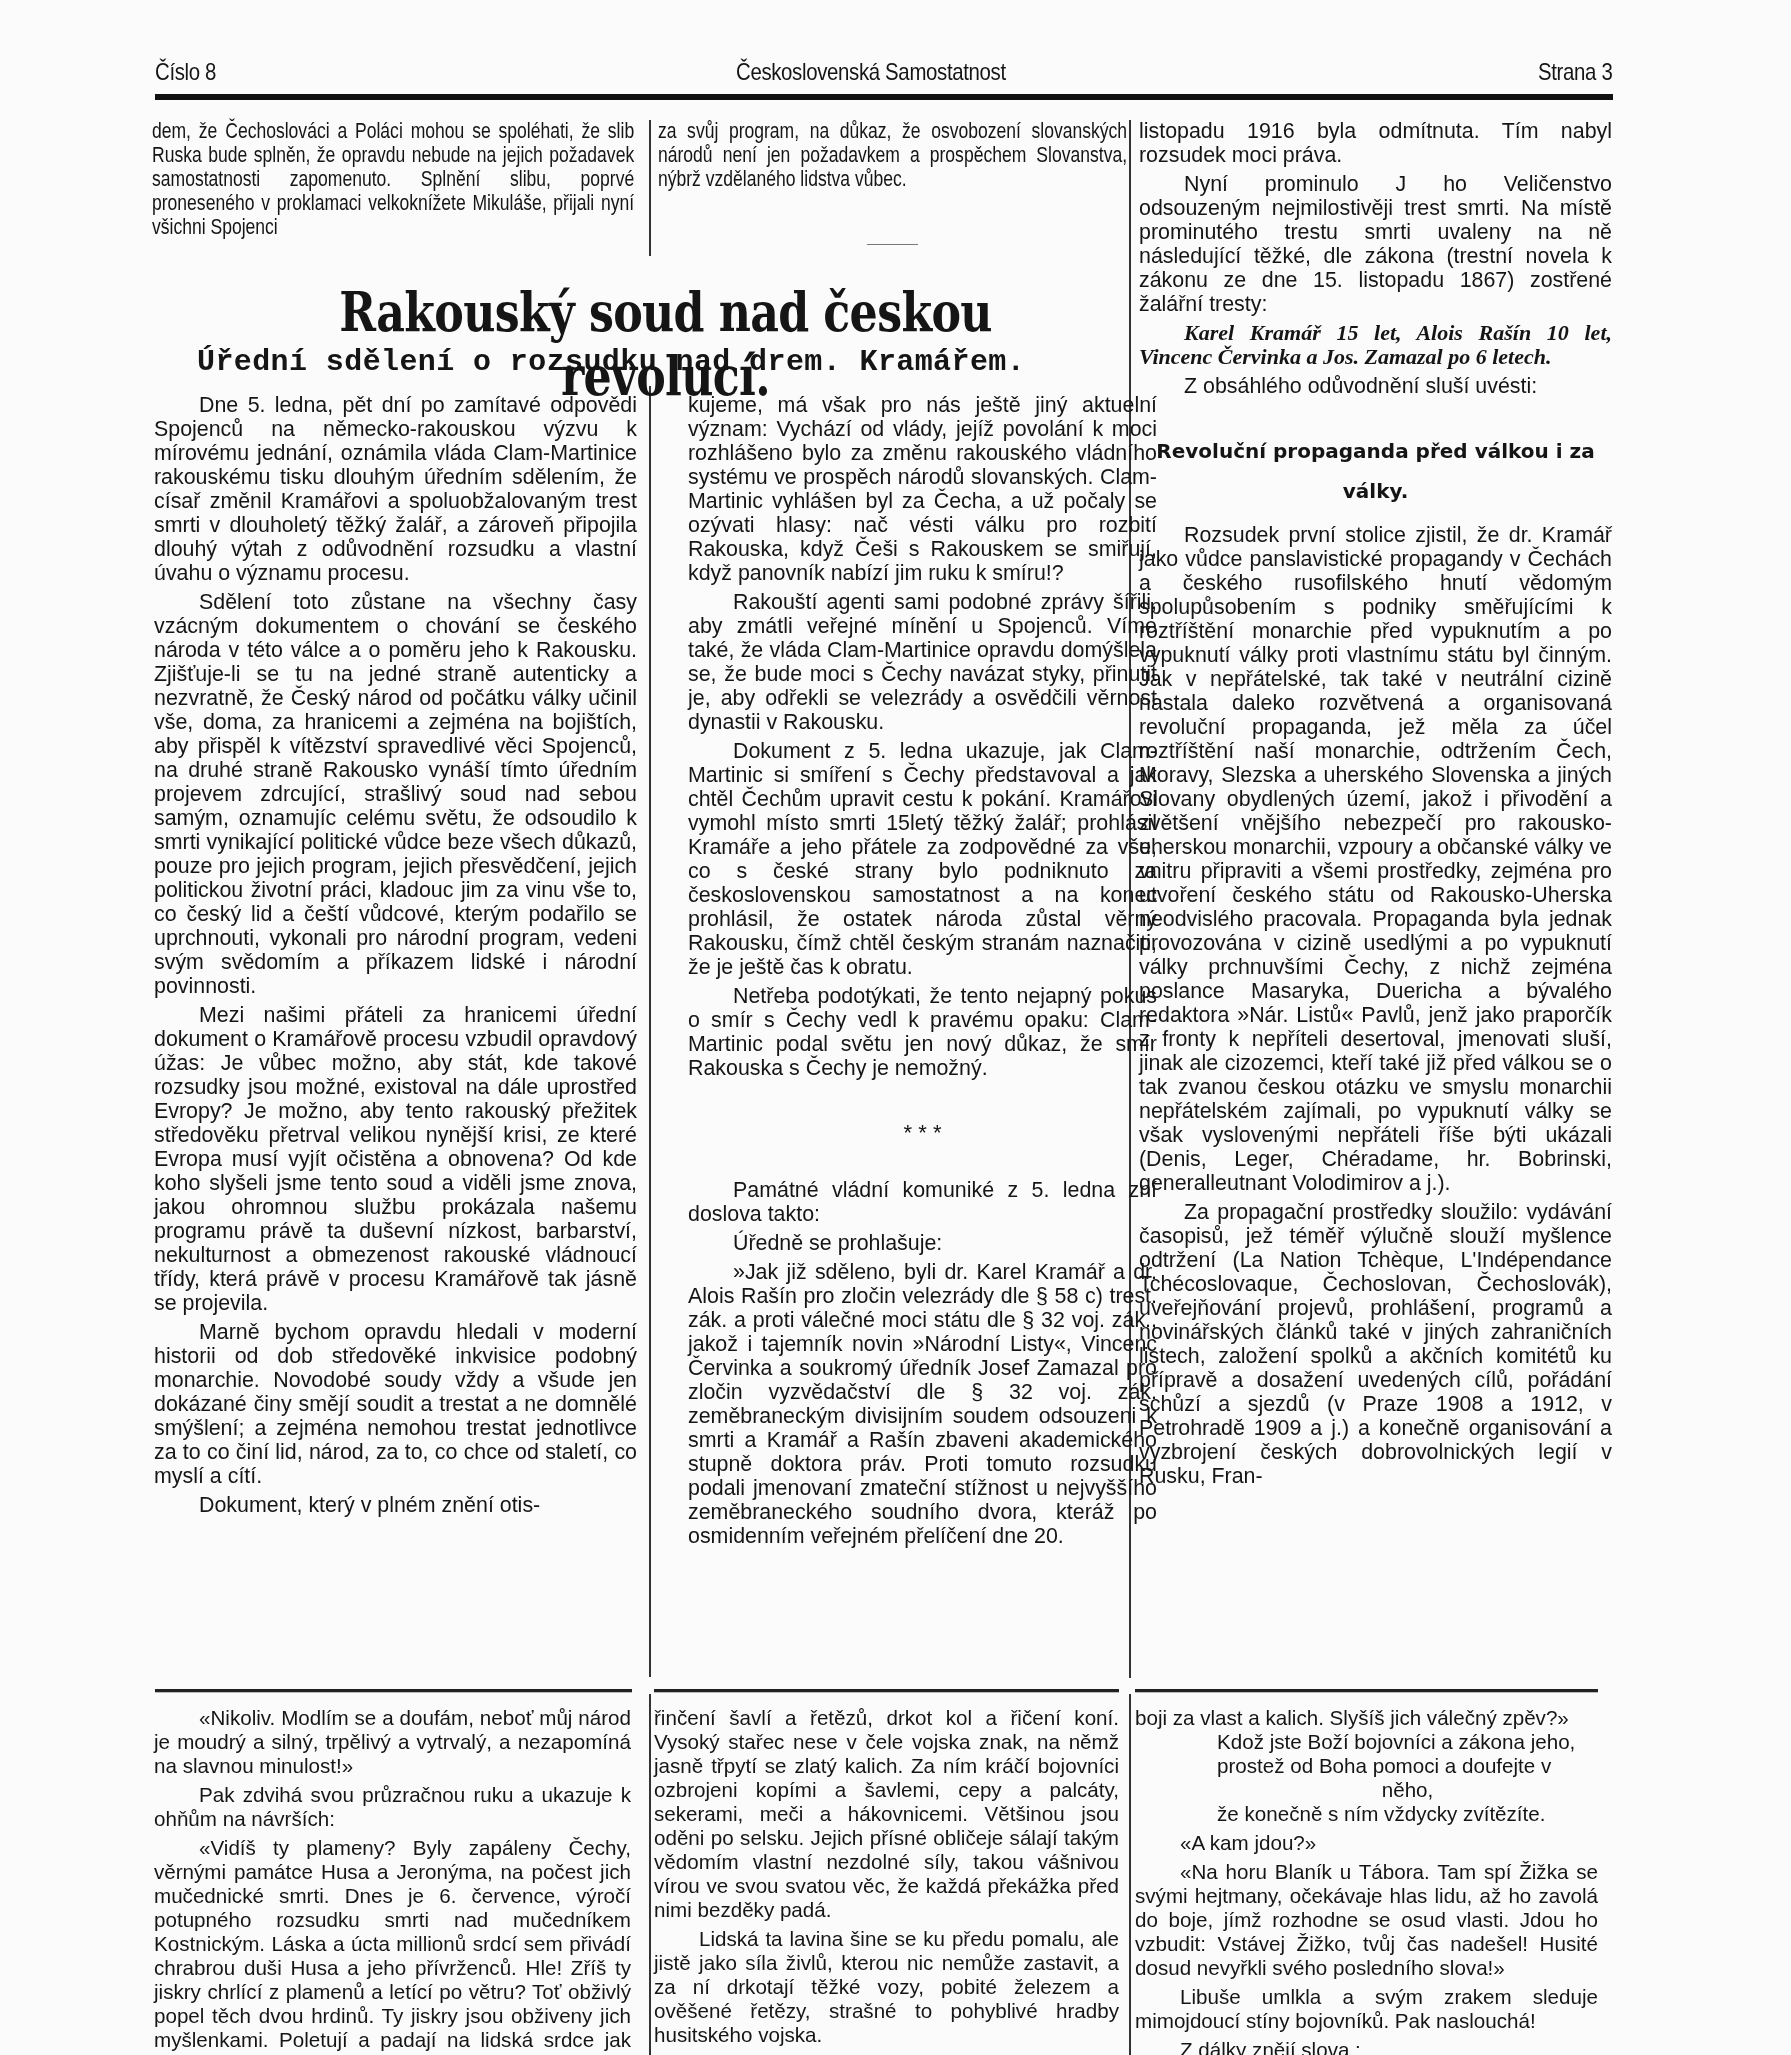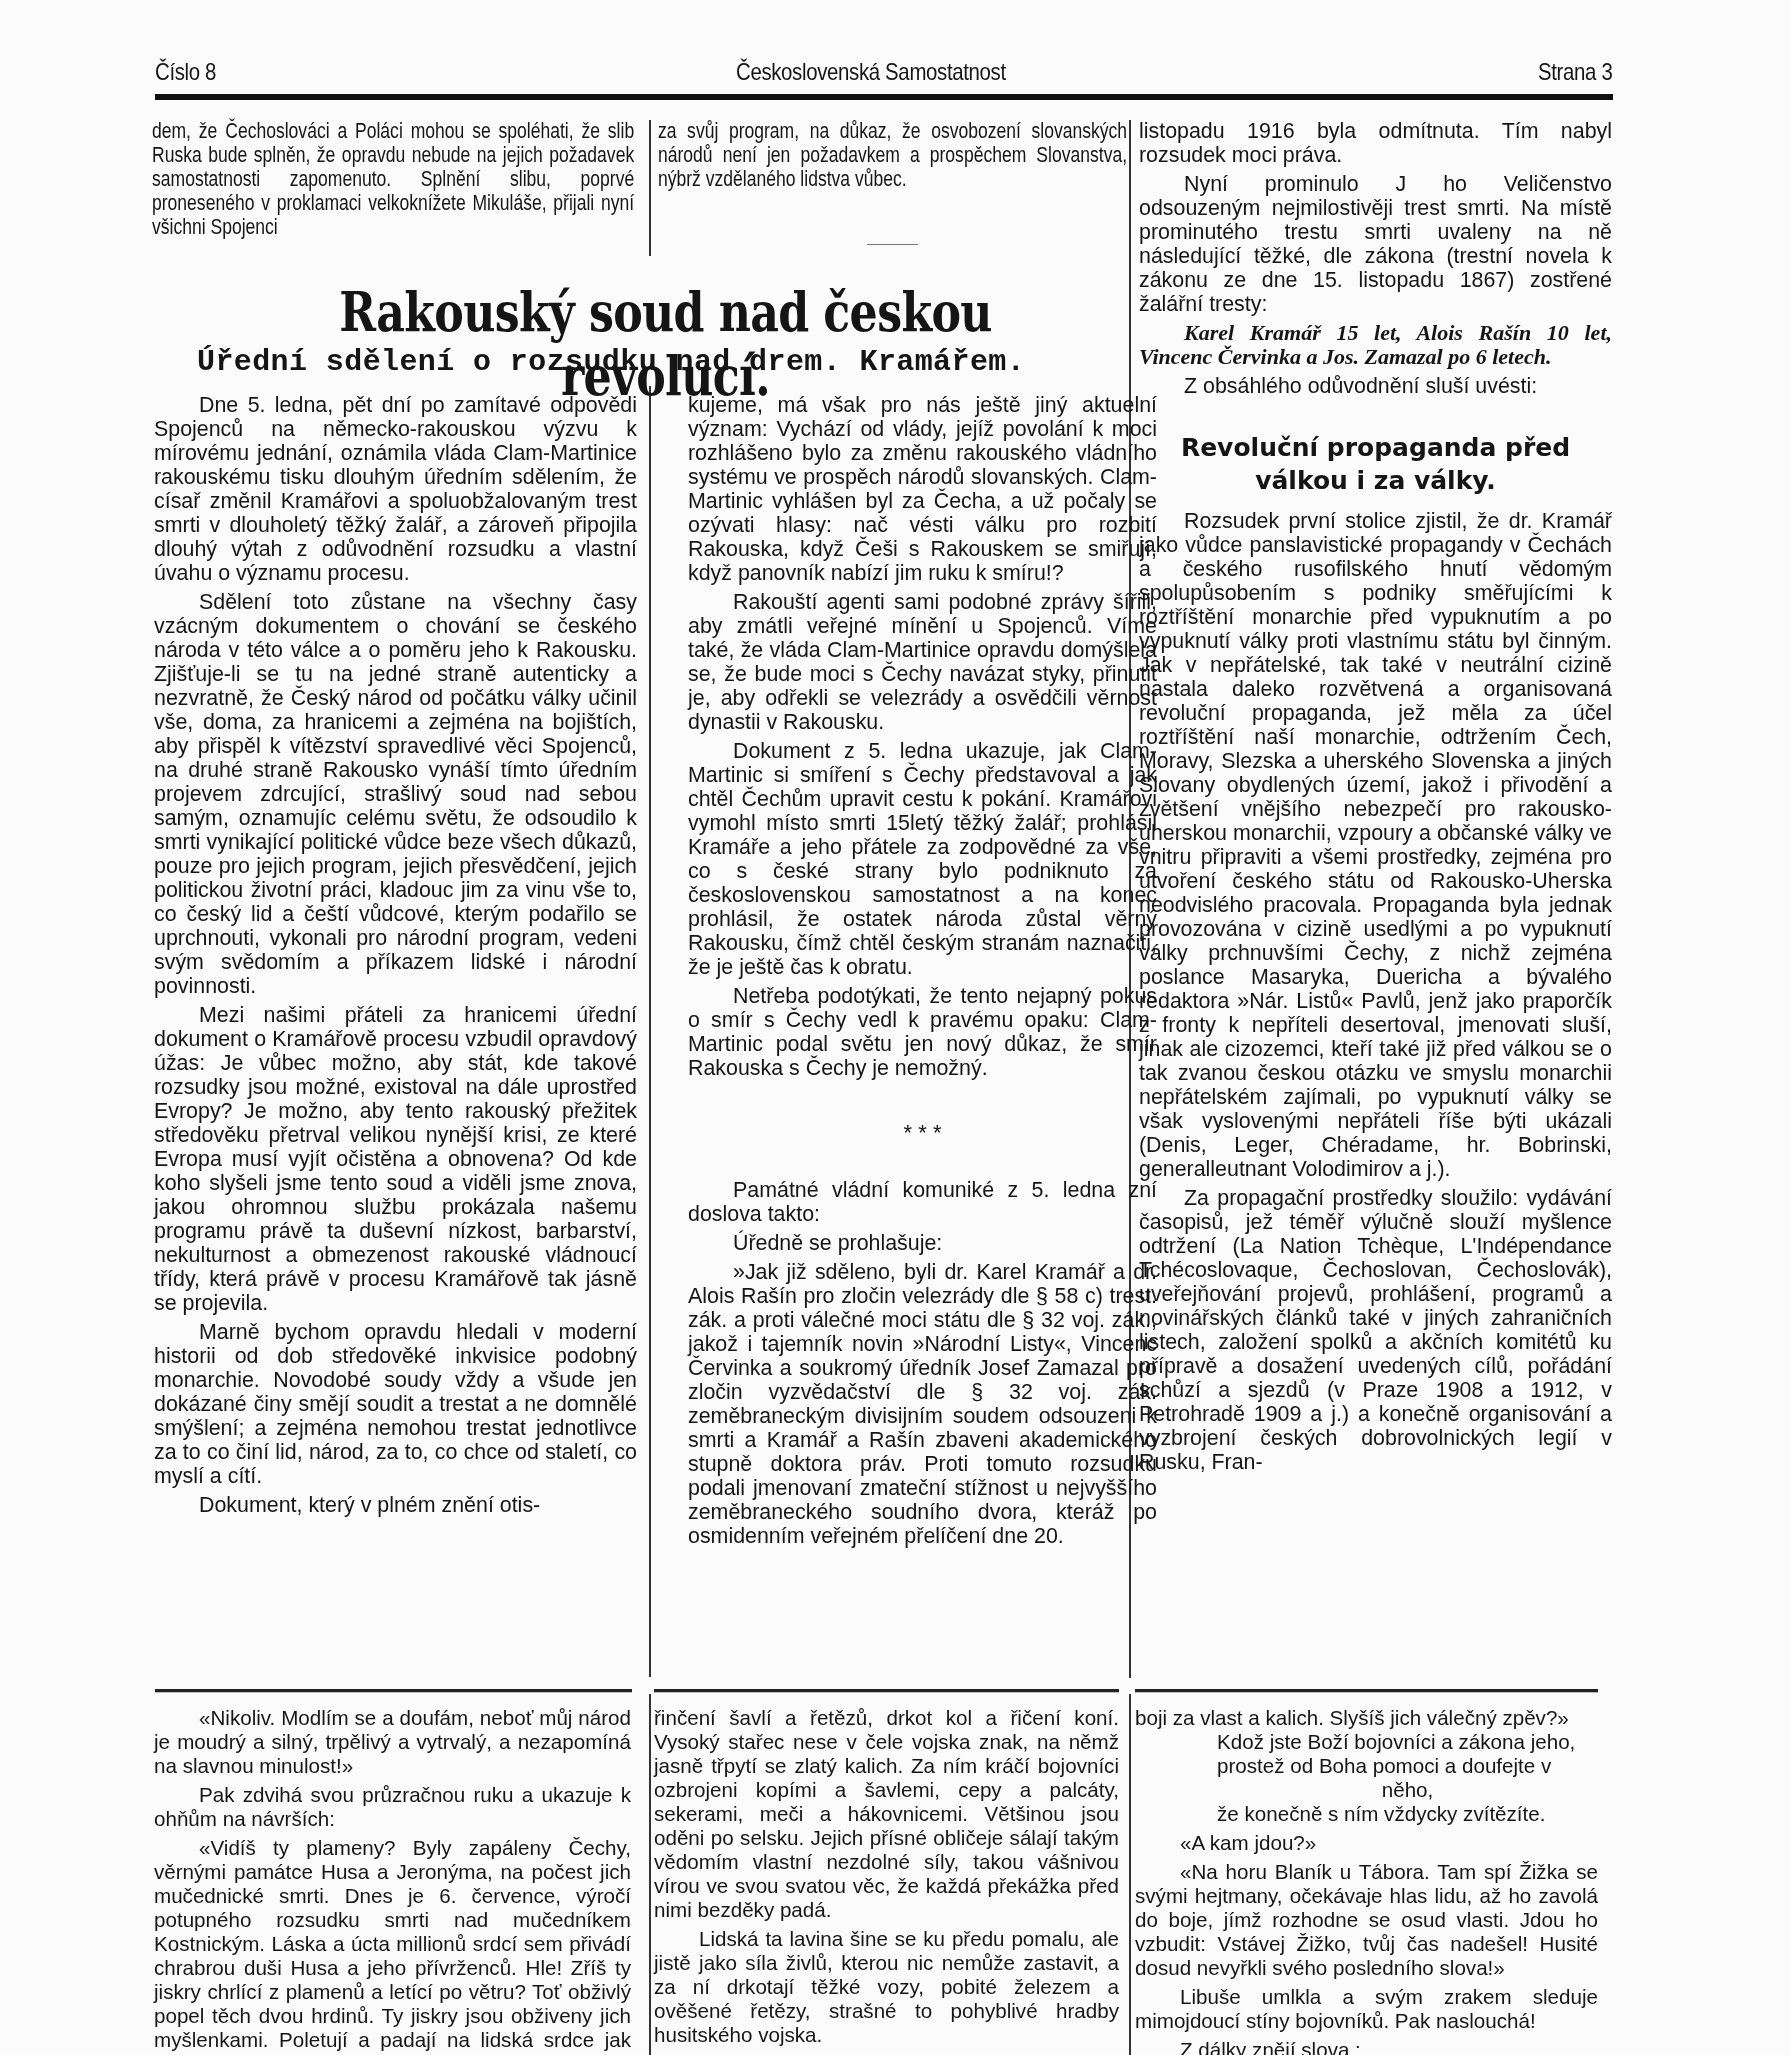--- a/index.html
+++ b/index.html
@@ -9,21 +9,21 @@
   .hdr{top:58px;font-family:"Liberation Sans",sans-serif;font-size:24px;letter-spacing:-0.4px;transform:scaleX(0.85);transform-origin:left top;}
   .hdr-rule{left:155px;top:94px;width:1458px;height:5.8px;background:#111;}
   .col{position:absolute;font-family:"Liberation Sans","DejaVu Sans",sans-serif;font-size:21.4px;line-height:24px;text-align:justify;}
   .col p{margin:0;text-indent:0;}
   .col p.ind{text-indent:45px;}
   .col p.gap{margin-top:5px;}
   .narrow{transform:scaleX(0.82);transform-origin:left top;}
   .vrule{position:absolute;width:1.6px;background:#333;}
   .headline{left:197px;top:280px;width:937px;text-align:center;font-family:"DejaVu Serif","Liberation Serif",serif;font-weight:bold;font-size:54px;letter-spacing:-0.8px;transform:scaleX(0.82);transform-origin:center top;}
   .subhead{left:197px;top:345px;width:937px;text-align:left;font-family:Liberation Mono, monospace;font-weight:bold;font-size:30px;letter-spacing:0.4px;}
-  .sect-title{text-align:center;font-family:"DejaVu Sans","Liberation Sans",sans-serif;font-weight:bold;font-size:25px;line-height:33px;}
+  .sect-title{text-align:center;font-family:"DejaVu Sans","Liberation Sans",sans-serif;font-weight:bold;font-size:20px;line-height:40px;}
   .bi{font-weight:bold;font-style:italic;font-family:"Liberation Serif",serif;}
   .stars{text-align:center;font-size:22px;line-height:16.4px;}
   .hrule{position:absolute;height:3.3px;background:#222;border-bottom:1.2px solid #bbb;}
   .short-rule{display:block;margin:7.4px auto;width:62px;height:1.2px;background:#777;}
   .verse p{padding-left:82px;text-indent:0;}
   .low{font-family:"Liberation Sans",sans-serif;font-size:20.6px;line-height:24px;}
 </style>
 </head>
 <body>
 

